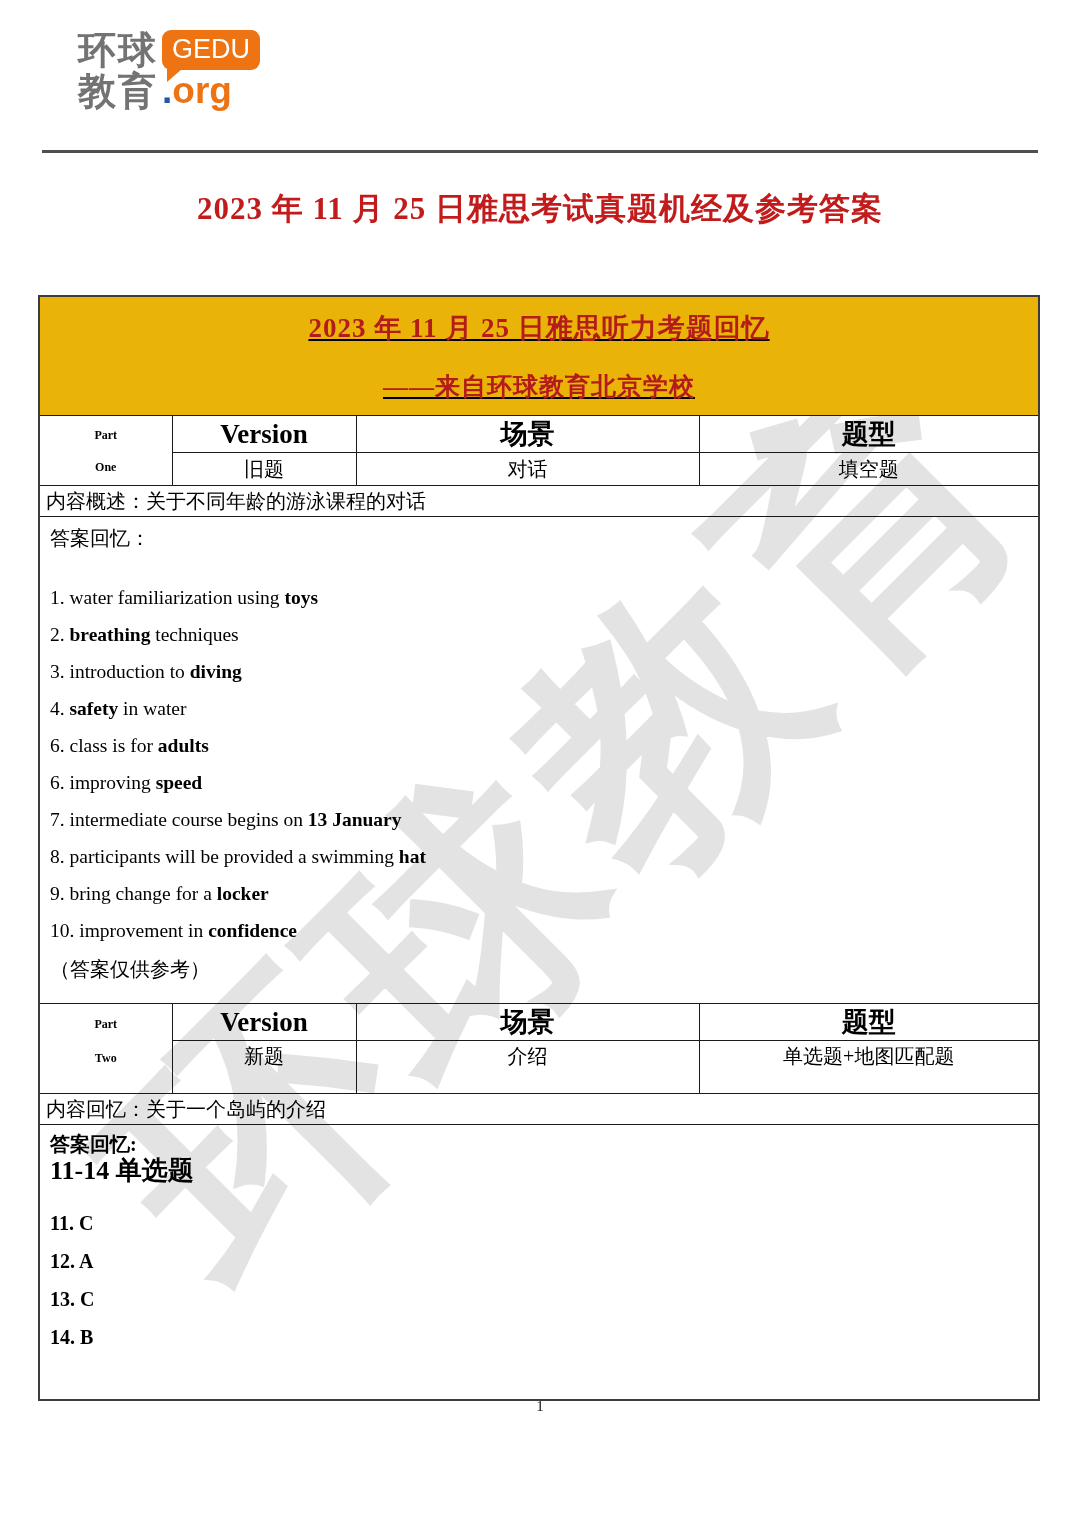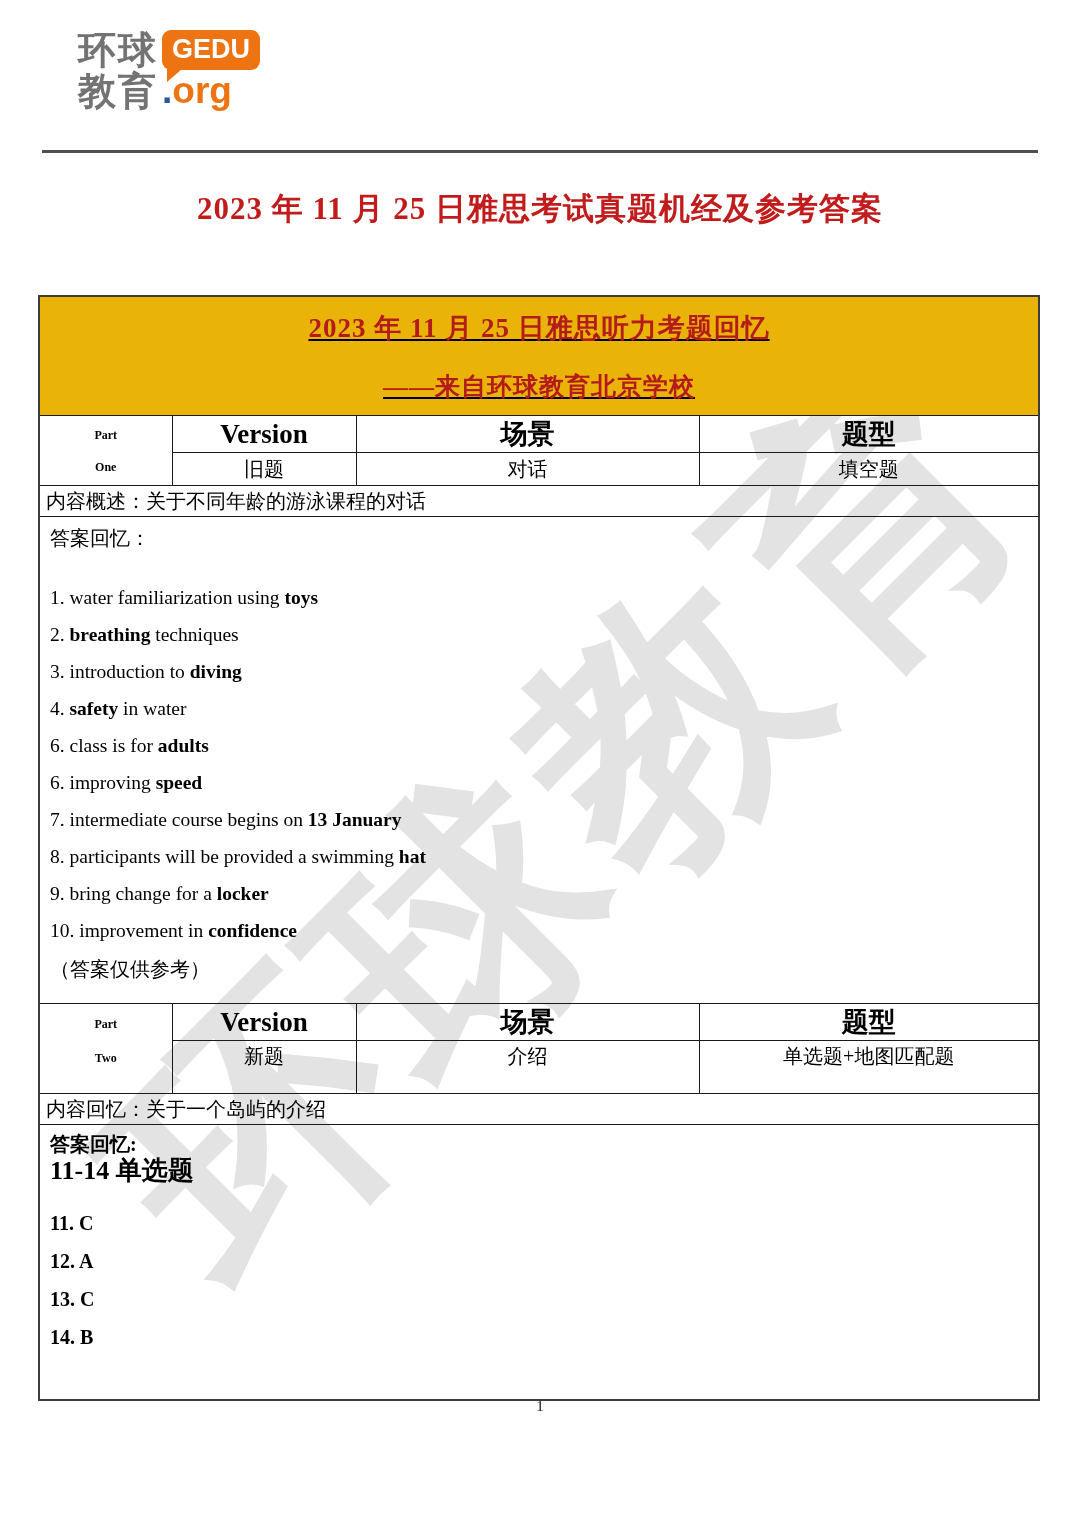--- a/index.html
+++ b/index.html
@@ -34,21 +34,21 @@
   .logo{position:absolute;left:78px;top:30px;display:flex;align-items:flex-start;}
   .logo-cn{
     font-family:"Liberation Sans","DejaVu Sans",sans-serif;
     font-weight:bold;color:#737373;
     font-size:38px;line-height:41px;letter-spacing:2px;
   }
   .logo-right{margin-left:4px;font-family:"Liberation Sans","DejaVu Sans",sans-serif;}
   .bubble{
     position:relative;
     background:#ee7312;color:#ffffff;
-    font-weight:bold;font-size:27px;line-height:27px;
+    font-weight:normal;font-size:27px;line-height:27px;
     padding:6px 10px 7px 10px;border-radius:9px;
     display:inline-block;
   }
   .bubble::after{
     content:"";position:absolute;left:5px;bottom:-12px;
     width:0;height:0;
     border-top:13px solid #ee7312;
     border-right:15px solid transparent;
   }
   .orgline{font-weight:bold;font-size:37px;line-height:40px;margin-top:1px;}

